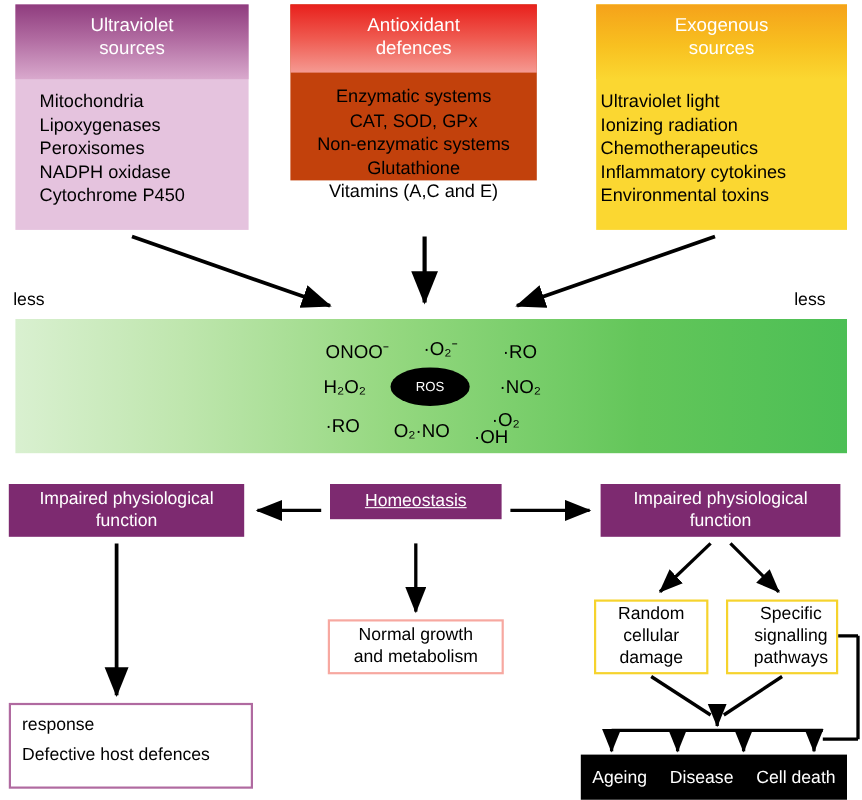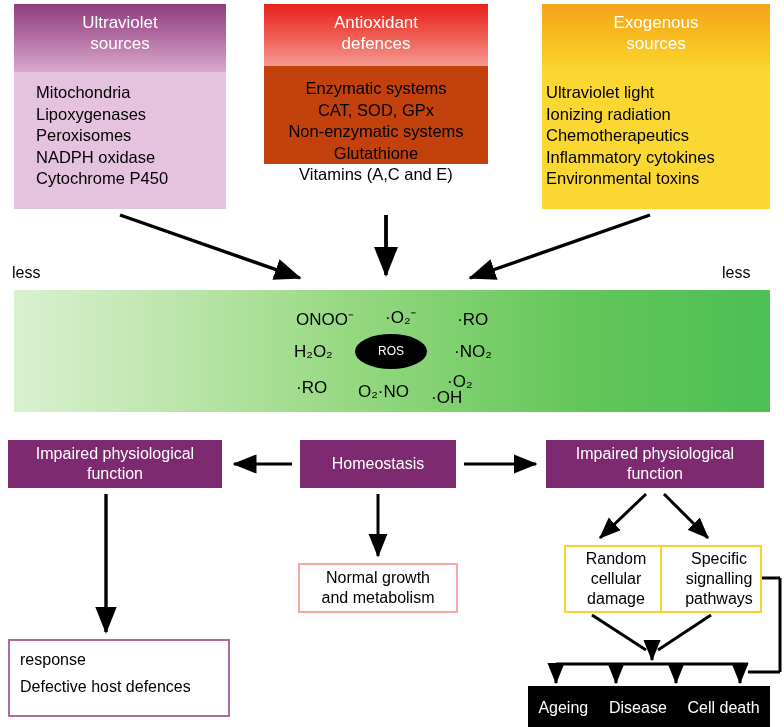--- a/index.html
+++ b/index.html
@@ -87,39 +87,39 @@
 
   
   .purple{
     background:#7d2a70;color:#fff;
     text-align:center;font-size:16px;
     box-sizing:border-box;
     display:flex;align-items:center;justify-content:center;
     line-height:20px;
   }
   #box-impaired-left{left:8px;top:440px;width:214px;height:48px;}
-  #box-homeostasis{left:300px;top:440px;width:156px;height:48px;}
+  #box-homeostasis{left:300px;top:440px;width:156px;height:32px;text-decoration:underline;}
   #box-impaired-right{left:546px;top:440px;width:218px;height:48px;}
 
   
   #box-normal{
     left:298px;top:563px;width:160px;height:50px;
     border:2px solid #f7a8a0;box-sizing:border-box;
     display:flex;align-items:center;justify-content:center;
     text-align:center;font-size:16px;line-height:20px;color:#000;
   }
 
   
   .yellowbox{
     border:2px solid #f6d32d;box-sizing:border-box;
     display:flex;align-items:center;justify-content:center;
     text-align:center;font-size:16px;line-height:20px;color:#000;
     background:#fff;
   }
-  #box-random{left:540px;top:545px;width:104px;height:68px;margin-left:24px;}
+  #box-random{left:540px;top:545px;width:104px;height:68px;}
   #box-specific{left:660px;top:545px;width:102px;height:68px;padding-left:16px;}
 
   
   #box-decreased{
     left:8px;top:639px;width:222px;height:78px;
     border:2px solid #b06aa0;box-sizing:border-box;
     padding:8px 0 0 10px;
     font-size:16px;line-height:21px;color:#000;
   }
 

